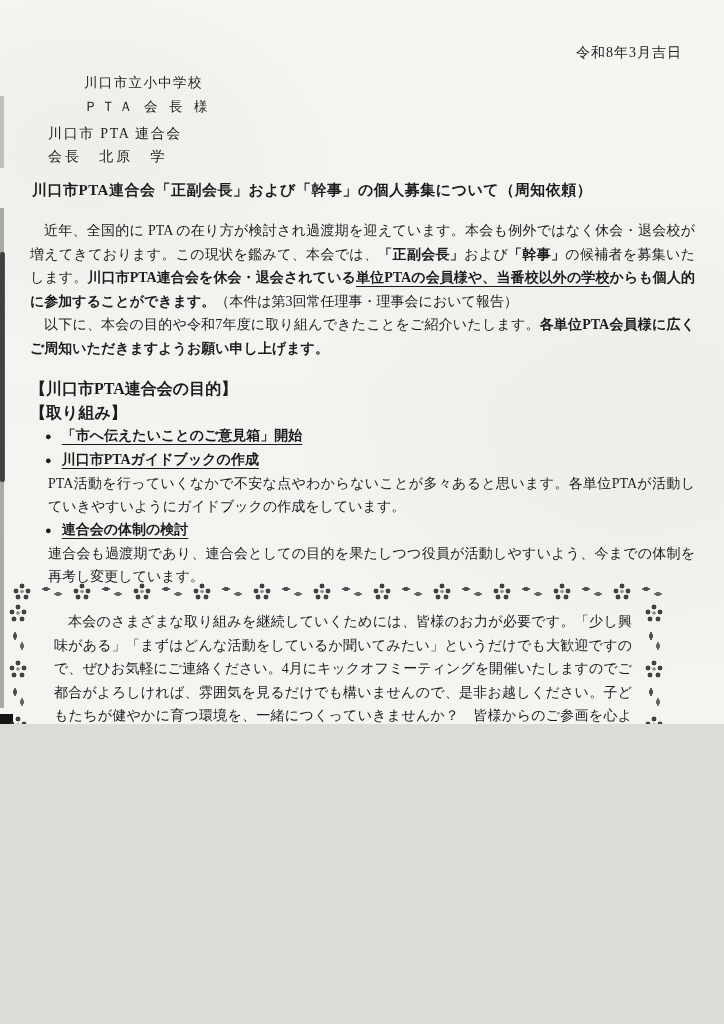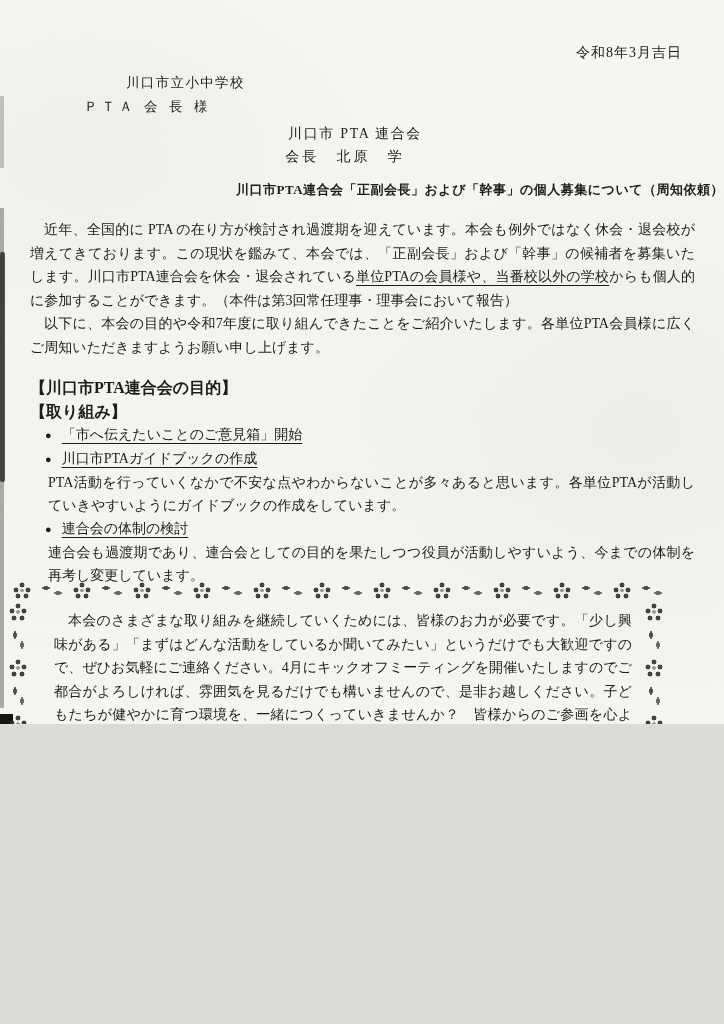--- a/index.html
+++ b/index.html
@@ -9,50 +9,50 @@
     width:724px; height:724px;
     margin:0 auto;
     background:
       radial-gradient(ellipse 420px 300px at 12% 20%, rgba(120,115,105,0.05), transparent 70%),
       radial-gradient(ellipse 500px 380px at 88% 60%, rgba(120,115,105,0.05), transparent 70%),
       linear-gradient(180deg, #f6f5f1 0%, #f4f3ef 55%, #f5f4f0 100%);
     font-family:"Liberation Serif","DejaVu Serif",serif;
     color:#1d1c1a;
     overflow:hidden;
   }
-  .b { font-weight:normal; }
+  .b { font-weight:bold; }
   .u { text-decoration:underline; text-underline-offset:4px; }
 
   
   .edge-a { position:absolute; left:0; top:96px;  width:4px; height:72px;  background:rgba(70,68,64,0.28); }
   .edge-b { position:absolute; left:0; top:208px; width:4px; height:500px; background:rgba(60,58,55,0.40); }
   .edge-c { position:absolute; left:0; top:252px; width:5px; height:230px; background:rgba(25,24,22,0.72); border-radius:2px; }
   .edge-corner { position:absolute; left:0; bottom:0; width:13px; height:10px; background:#141414; }
 
   .date-row { padding:44px 42px 0 0; text-align:right; font-size:14px; letter-spacing:1px; }
 
   .recipient { margin:9px 0 0 84px; font-size:13.5px; line-height:24px; }
   .recipient .wide { letter-spacing:0.30em; }
-  .recipient .l1 { letter-spacing:0.10em;margin-left:42px; }
+  .recipient .l1 { letter-spacing:0.10em; }
 
-  .sender { margin-top:3px; text-align:center; font-size:14px; line-height:23px; }
+  .sender { margin-top:3px; text-align:left; font-size:14px; line-height:23px;padding-left:48px; }
   .sender .l1 { padding-right:14px; letter-spacing:0.12em; }
   .sender .l2 { padding-right:34px; letter-spacing:0.22em; }
 
-  .doc-title { margin-top:13px; text-align:right; font-size:13px; font-weight:bold; letter-spacing:0.5px;margin-left:32px; }
+  .doc-title { margin-top:13px; text-align:left; font-size:15px; font-weight:bold; letter-spacing:0.5px;margin-left:32px; }
 
   .content { margin:19px 29px 0 30px; font-size:14px; line-height:23.5px; }
   .content p.just { text-align:justify; text-justify:inter-character; }
   .indent { text-indent:1em; }
 
   .sec-heading { font-weight:bold; font-size:16px; line-height:23.5px; }
 
   .bullet-row { margin-left:15px; line-height:23px; display:flex; align-items:baseline; }
   .bullet-glyph { font-size:11px; flex:0 0 auto; }
-  .bullet-title { margin-left:10px; font-weight:normal; text-decoration:underline; text-underline-offset:4px; }
+  .bullet-title { margin-left:10px; font-weight:bold; text-decoration:underline; text-underline-offset:4px; }
   .bullet-body { margin-left:18px; line-height:23px; text-align:justify; text-justify:inter-character; }
 
   
   .invite-box { position:relative; margin:-6px 0 0 6px; width:660px; padding:28px 34px 24px 48px; }
   .fb { position:absolute; opacity:0.88; }
   .fb-h {
     left:2px; right:2px; height:20px;
     background-image:
       radial-gradient(circle at 14px 4px,  #2c2b29 0 2.2px, transparent 2.7px),
       radial-gradient(circle at 8px 9px,   #2c2b29 0 2.2px, transparent 2.7px),

